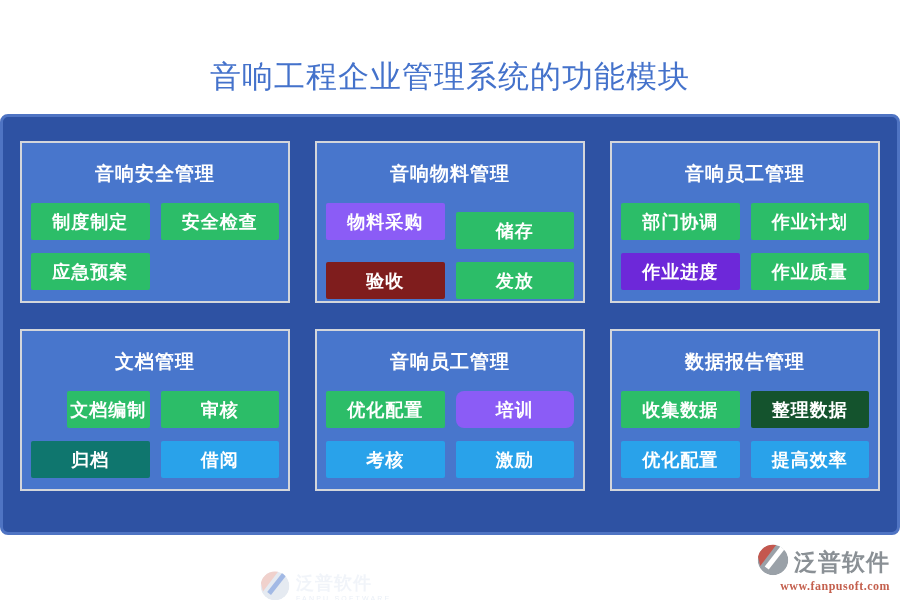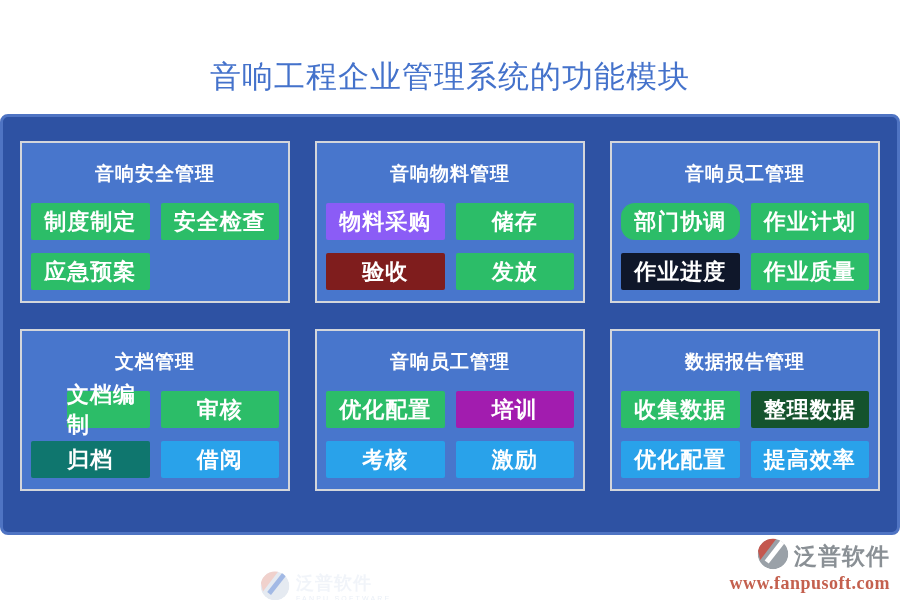--- a/index.html
+++ b/index.html
@@ -61,21 +61,21 @@
     display: grid;
     grid-template-columns: 1fr 1fr;
     gap: 13px 11px;
     padding: 0 9px;
   }
   .module-btn {
     height: 37px;
     display: flex;
     align-items: center;
     justify-content: center;
-    font-size: 22px;
+    font-size: 18px;
     font-weight: bold;
     color: #ffffff;
     letter-spacing: 1px;
     border-radius: 2px;
     cursor: pointer;
   }
 
   
   .watermark {
     position: absolute;
@@ -113,21 +113,21 @@
     gap: 4px;
   }
   .footer-brand {
     font-size: 23px;
     font-weight: bold;
     color: #8a9095;
     letter-spacing: 1px;
   }
   .footer-url {
     font-family: "Liberation Serif", "DejaVu Serif", serif;
-    font-size: 18px;
+    font-size: 12px;
     font-weight: bold;
     color: #c4604e;
     letter-spacing: 0.5px;
     margin-top: -2px;
   }
 </style>
 </head>
 <body>
 
 <h1 class="page-title">音响工程企业管理系统的功能模块</h1>
@@ -139,48 +139,48 @@
         <div class="panel-buttons">
           <div class="module-btn" style="background: rgb(44, 189, 104);">制度制定</div>
           <div class="module-btn" style="background: rgb(44, 189, 104);">安全检查</div>
           <div class="module-btn" style="background: rgb(44, 189, 104);">应急预案</div>
         </div>
       </section>
       <section class="panel">
         <h2 class="panel-title">音响物料管理</h2>
         <div class="panel-buttons">
           <div class="module-btn" style="background: #8b5cf6;">物料采购</div>
-          <div class="module-btn" style="background: rgb(44, 189, 104);">储存</div>
+          <div class="module-btn" style="background: rgb(44, 189, 104); margin-top: 9px;">储存</div>
           <div class="module-btn" style="background: #7f1d1d;">验收</div>
           <div class="module-btn" style="background: rgb(44, 189, 104);">发放</div>
         </div>
       </section>
       <section class="panel">
         <h2 class="panel-title">音响员工管理</h2>
         <div class="panel-buttons">
-          <div class="module-btn" style="background: rgb(44, 189, 104); border-radius: 14px;">部门协调</div>
+          <div class="module-btn" style="background: rgb(44, 189, 104);">部门协调</div>
           <div class="module-btn" style="background: rgb(44, 189, 104);">作业计划</div>
-          <div class="module-btn" style="background: #0f172a; text-align: right;">作业进度</div>
+          <div class="module-btn" style="background: #6d28d9; text-align: right;">作业进度</div>
           <div class="module-btn" style="background: rgb(44, 189, 104);">作业质量</div>
         </div>
       </section>
       <section class="panel">
         <h2 class="panel-title">文档管理</h2>
         <div class="panel-buttons">
           <div class="module-btn" style="background: rgb(44, 189, 104); margin-left: 36px;">文档编制</div>
           <div class="module-btn" style="background: rgb(44, 189, 104);">审核</div>
           <div class="module-btn" style="background: #0f766e;">归档</div>
           <div class="module-btn" style="background: rgb(41, 162, 234);">借阅</div>
         </div>
       </section>
       <section class="panel">
         <h2 class="panel-title">音响员工管理</h2>
         <div class="panel-buttons">
           <div class="module-btn" style="background: rgb(44, 189, 104);">优化配置</div>
-          <div class="module-btn" style="background: #a21caf;">培训</div>
+          <div class="module-btn" style="background: #8b5cf6; border-radius: 8px;">培训</div>
           <div class="module-btn" style="background: rgb(41, 162, 234);">考核</div>
           <div class="module-btn" style="background: rgb(41, 162, 234);">激励</div>
         </div>
       </section>
       <section class="panel">
         <h2 class="panel-title">数据报告管理</h2>
         <div class="panel-buttons">
           <div class="module-btn" style="background: rgb(44, 189, 104);">收集数据</div>
           <div class="module-btn" style="background: #14532d;">整理数据</div>
           <div class="module-btn" style="background: rgb(41, 162, 234);">优化配置</div>

